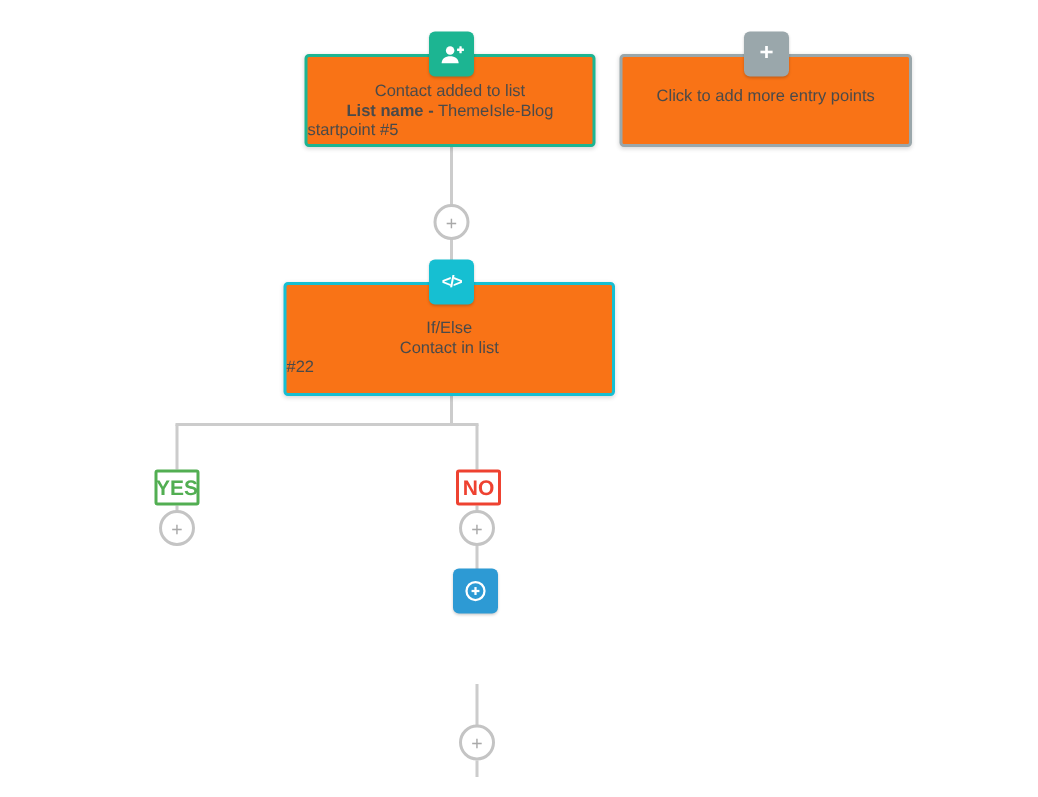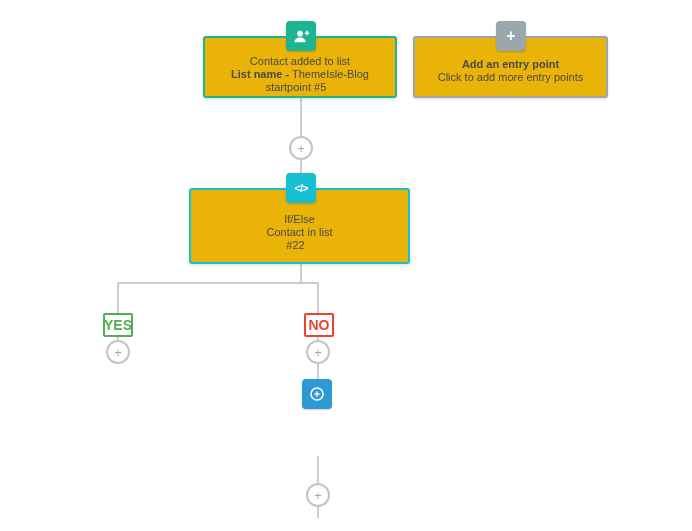--- a/index.html
+++ b/index.html
@@ -12,34 +12,34 @@
   .vline{position:absolute;width:2px;background:var(--connector,#cccccc);z-index:1;}
   .hline{position:absolute;height:2px;background:var(--connector,#cccccc);z-index:1;}
 
   
   .plus-circle{position:absolute;width:24px;height:24px;border-radius:50%;
        background:#ffffff;border:2px solid #c4c4c4;box-sizing:border-box;
        display:flex;align-items:center;justify-content:center;z-index:3;cursor:pointer;}
   .plus-circle span{color:#a9a9a9;font-size:13px;line-height:13px;font-weight:400;}
 
   
-  .node{position:absolute;background:#eab308;border-radius:3px;box-sizing:border-box;
+  .node{position:absolute;background:#f97316;border-radius:3px;box-sizing:border-box;
        box-shadow:0 1px 3px rgba(0,0,0,0.15);z-index:2;cursor:pointer;}
   .node-start{left:203px;top:36px;width:194px;height:62px;border:2px solid var(--start-accent,#1cb592);}
   .node-entry{left:413px;top:36px;width:195px;height:62px;border:2px solid var(--entry-accent,#9aa7ab);}
   .node-ifelse{left:189px;top:188px;width:221px;height:76px;border:2px solid var(--ifelse-accent,#16bfd2);}
   .node-addcontact{left:210px;top:394px;width:215px;height:62px;border:2px solid var(--add-contact-accent,#2d9ad4);}
 
   .node-body{position:absolute;left:0;right:0;text-align:center;
        font-size:11px;line-height:13px;}
   .node-start .node-body{top:17px;}
   .node-entry .node-body{top:20px;}
   .node-ifelse .node-body{top:23px;}
   .node-addcontact .node-body{top:22px;}
-  .node-id{text-align:center;padding-right:8px;}
+  .node-id{text-align:left;padding-right:8px;}
   .b{font-weight:700;}
 
   
   .badge{position:absolute;width:30px;height:30px;border-radius:4px;
        display:flex;align-items:center;justify-content:center;z-index:4;
        box-shadow:0 1px 2px rgba(0,0,0,0.2);}
   .badge-start{left:286px;top:21px;background:var(--start-accent,#1cb592);}
   .badge-entry{left:496px;top:21px;background:var(--entry-accent,#9aa7ab);}
   .badge-ifelse{left:286px;top:173px;background:var(--ifelse-accent,#16bfd2);}
   .badge-addcontact{left:302px;top:379px;background:var(--add-contact-accent,#2d9ad4);}
@@ -84,21 +84,20 @@
       <div><span class="b">List name -</span><span> ThemeIsle-Blog</span></div>
       <div class="node-id">startpoint #5</div>
     </div>
   </div>
 
   <div class="badge badge-entry">
     <span class="glyph">+</span>
   </div>
   <div class="node node-entry">
     <div class="node-body">
-      <div class="b">Add an entry point</div>
       <div>Click to add more entry points</div>
     </div>
   </div>
 
   <div class="plus-circle" style="left:289px;top:136px">
     <span>+</span>
   </div>
 
   <div class="badge badge-ifelse">
     <span class="glyph">&lt;/&gt;</span>

